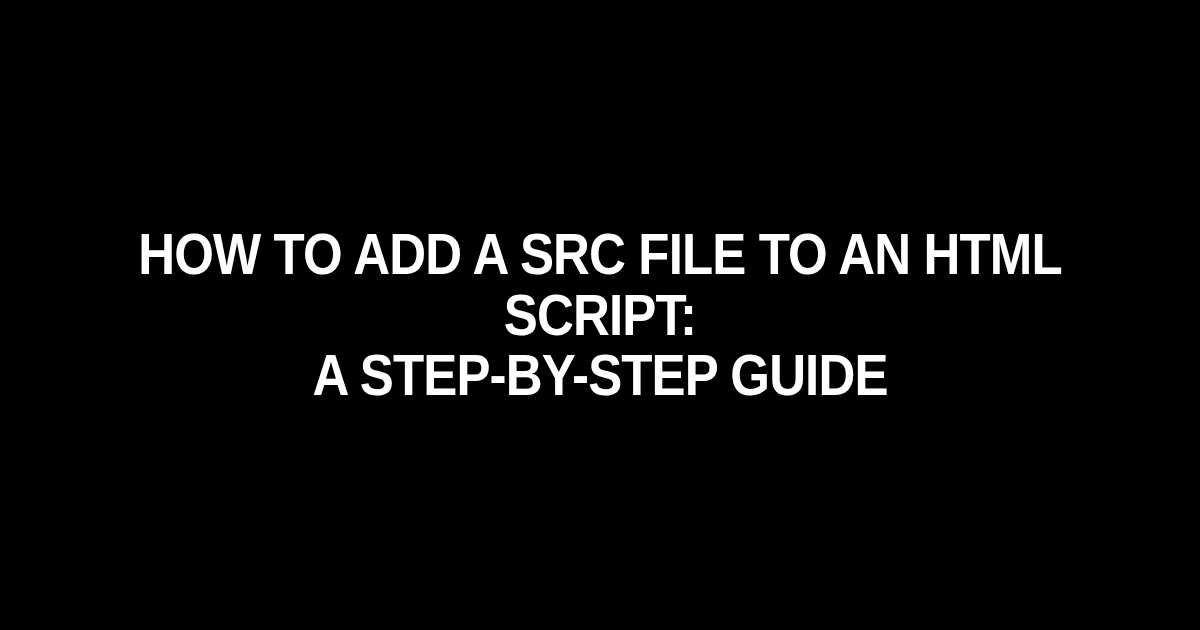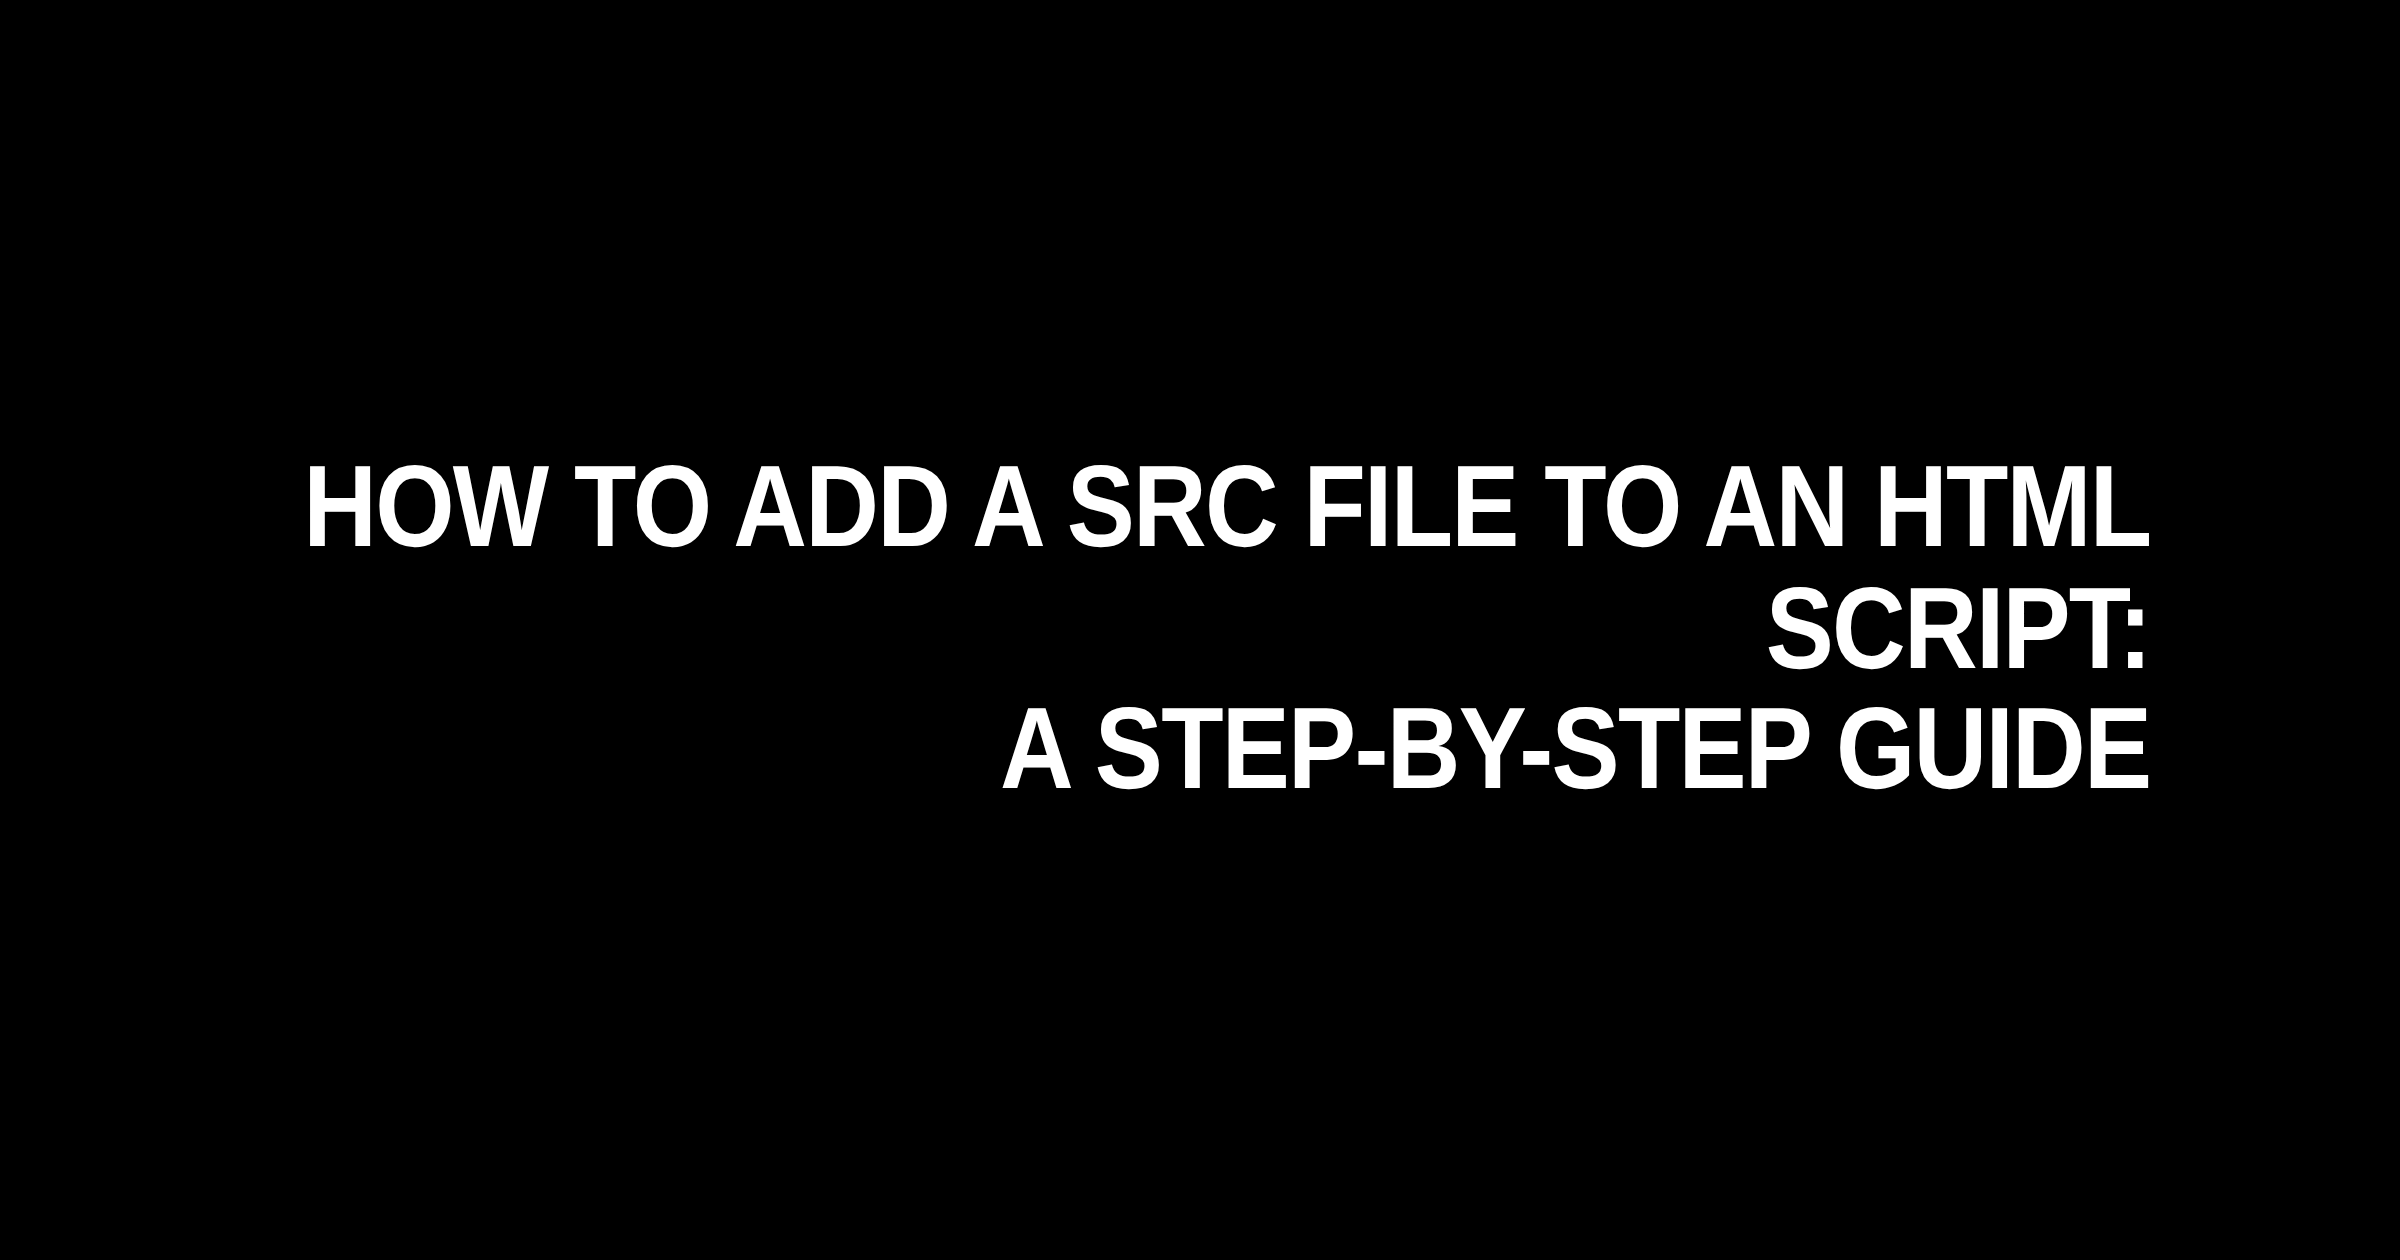--- a/index.html
+++ b/index.html
@@ -11,21 +11,21 @@
       width: 1200px;
       height: 630px;
       background-color: #000000;
       display: flex;
       align-items: center;
       justify-content: center;
       font-family: 'Arial Black', 'Helvetica Neue', Helvetica, Arial, sans-serif;
       overflow: hidden;
     }
     .title-container {
-      text-align: right;
+      text-align: center;
       padding: 0 60px;
     }
     .title {
       color: #ffffff;
       font-size: 58px;
       font-weight: 900;
       text-transform: uppercase;
       letter-spacing: -1px;
       line-height: 1.05;
       font-stretch: condensed;

